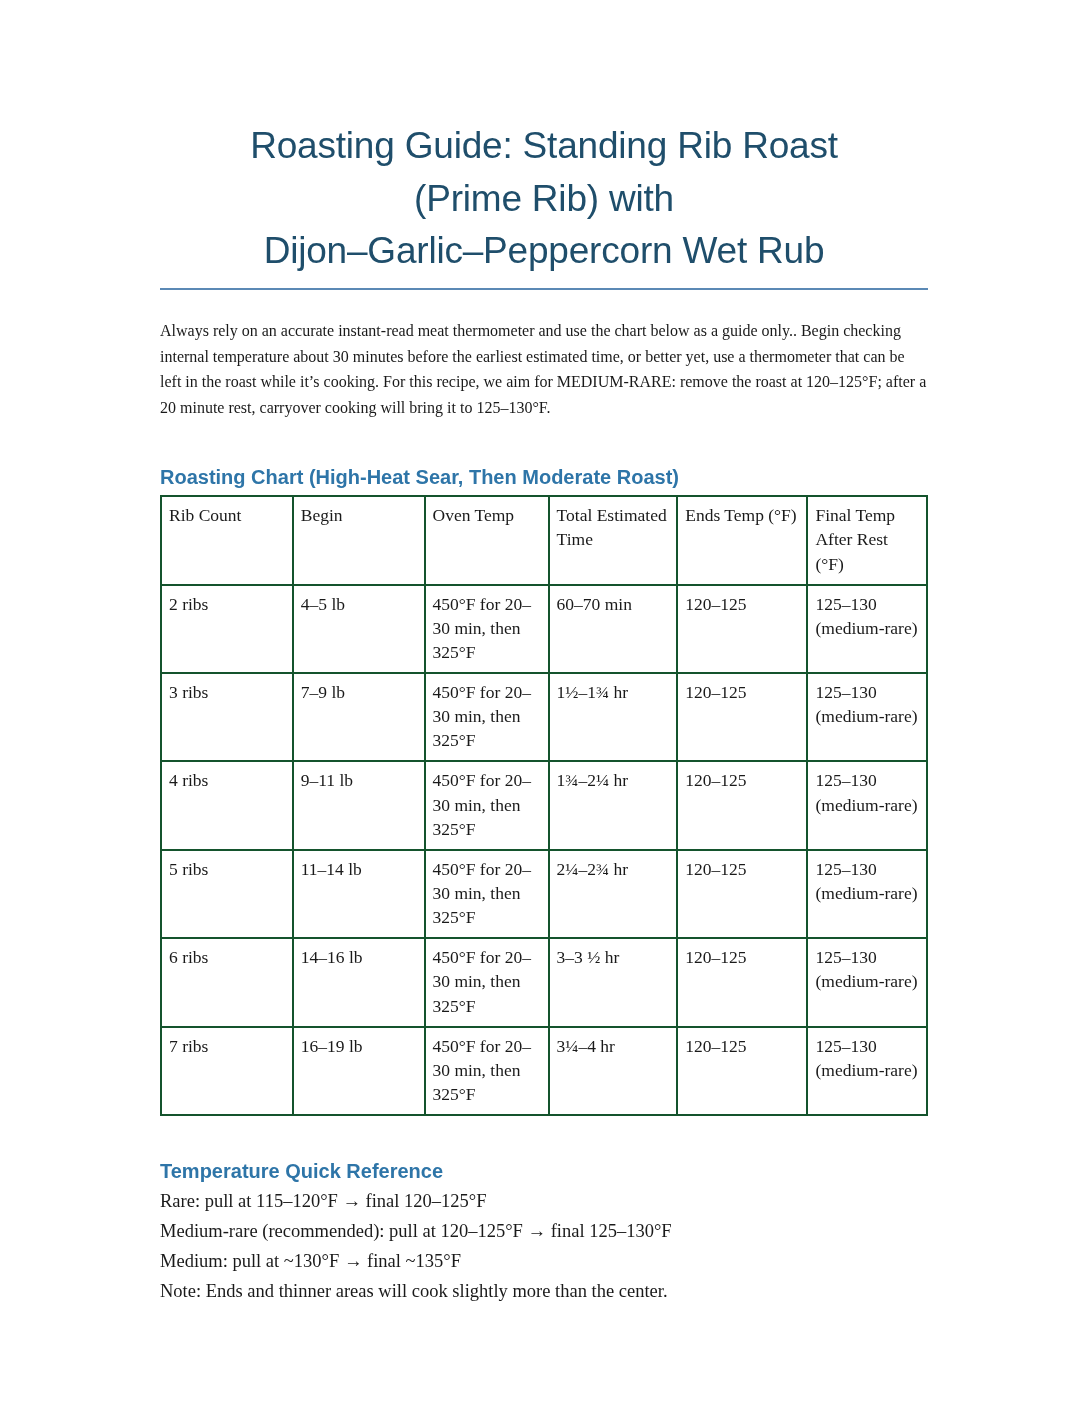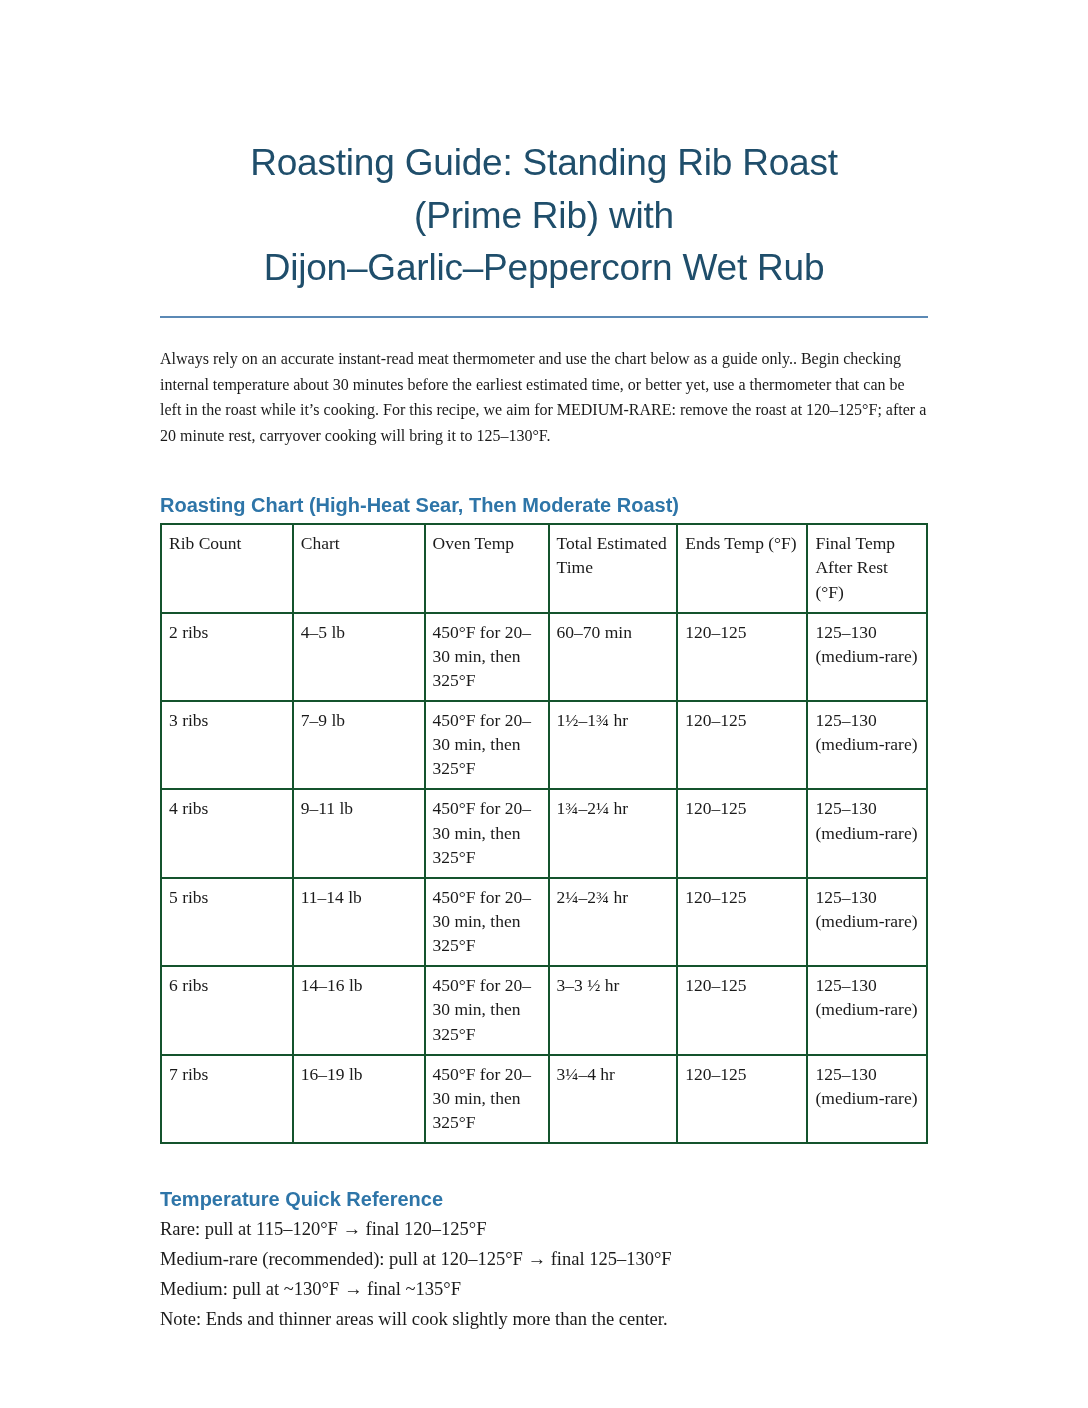--- a/index.html
+++ b/index.html
@@ -21,21 +21,21 @@
     box-sizing: border-box;
     padding: 120px 160px 0 160px;
   }
   .doc-title {
     font-family: "Liberation Sans", sans-serif;
     font-size: 37px;
     line-height: 1.42;
     font-weight: 400;
     color: #1f4e6b;
     text-align: center;
-    margin: 17px;
+    margin: 0;
     padding: 0 0 4px 0;
     letter-spacing: -0.2px;
   }
   .title-rule {
     border: none;
     border-top: 2px solid #5b89b5;
     margin: 6px 0 0 0;
     width: 100%;
   }
   .intro {
@@ -112,21 +112,21 @@
       <col class="c0">
         <col class="c1">
         <col class="c2">
         <col class="c3">
         <col class="c4">
         <col class="c5">
     </colgroup>
     <thead>
       <tr>
         <th>Rib Count</th>
-        <th>Chart</th>
+        <th>Begin</th>
         <th>Oven Temp</th>
         <th>Total Estimated Time</th>
         <th>Ends Temp (°F)</th>
         <th>Final Temp After Rest (°F)</th>
       </tr>
     </thead>
     <tbody>
       <tr>
         <td>2 ribs</td>
         <td>4–5 lb</td>

